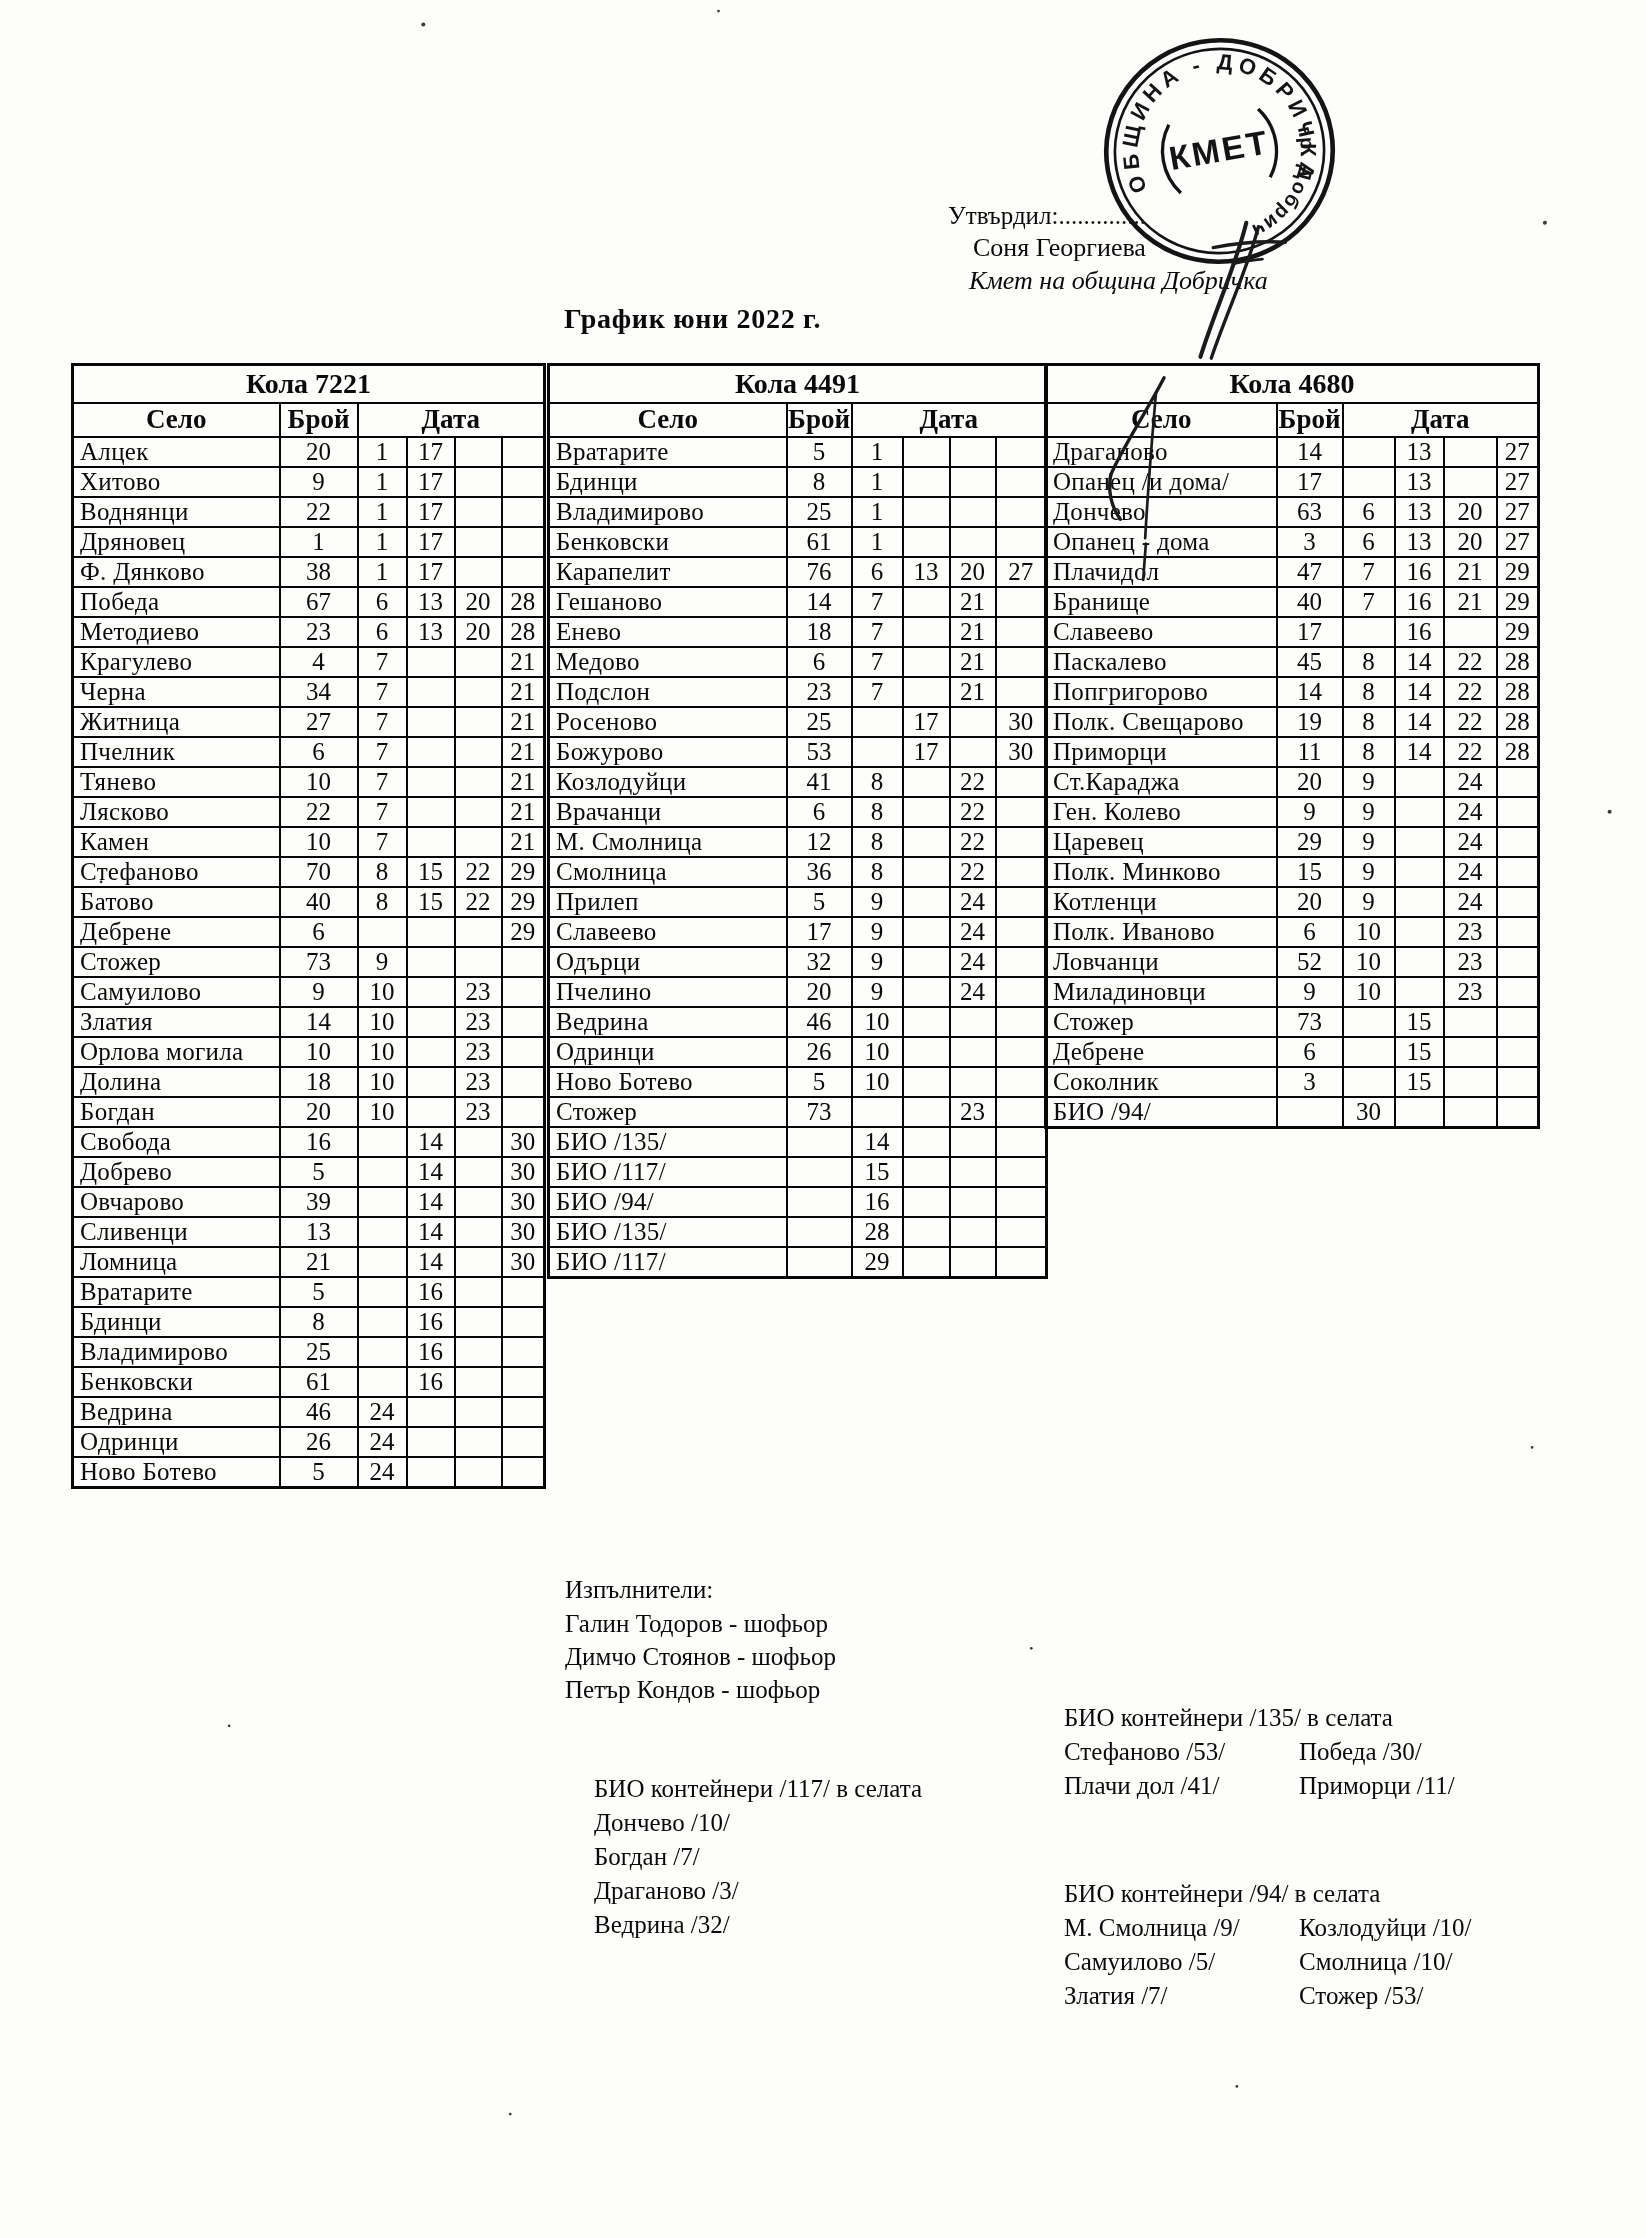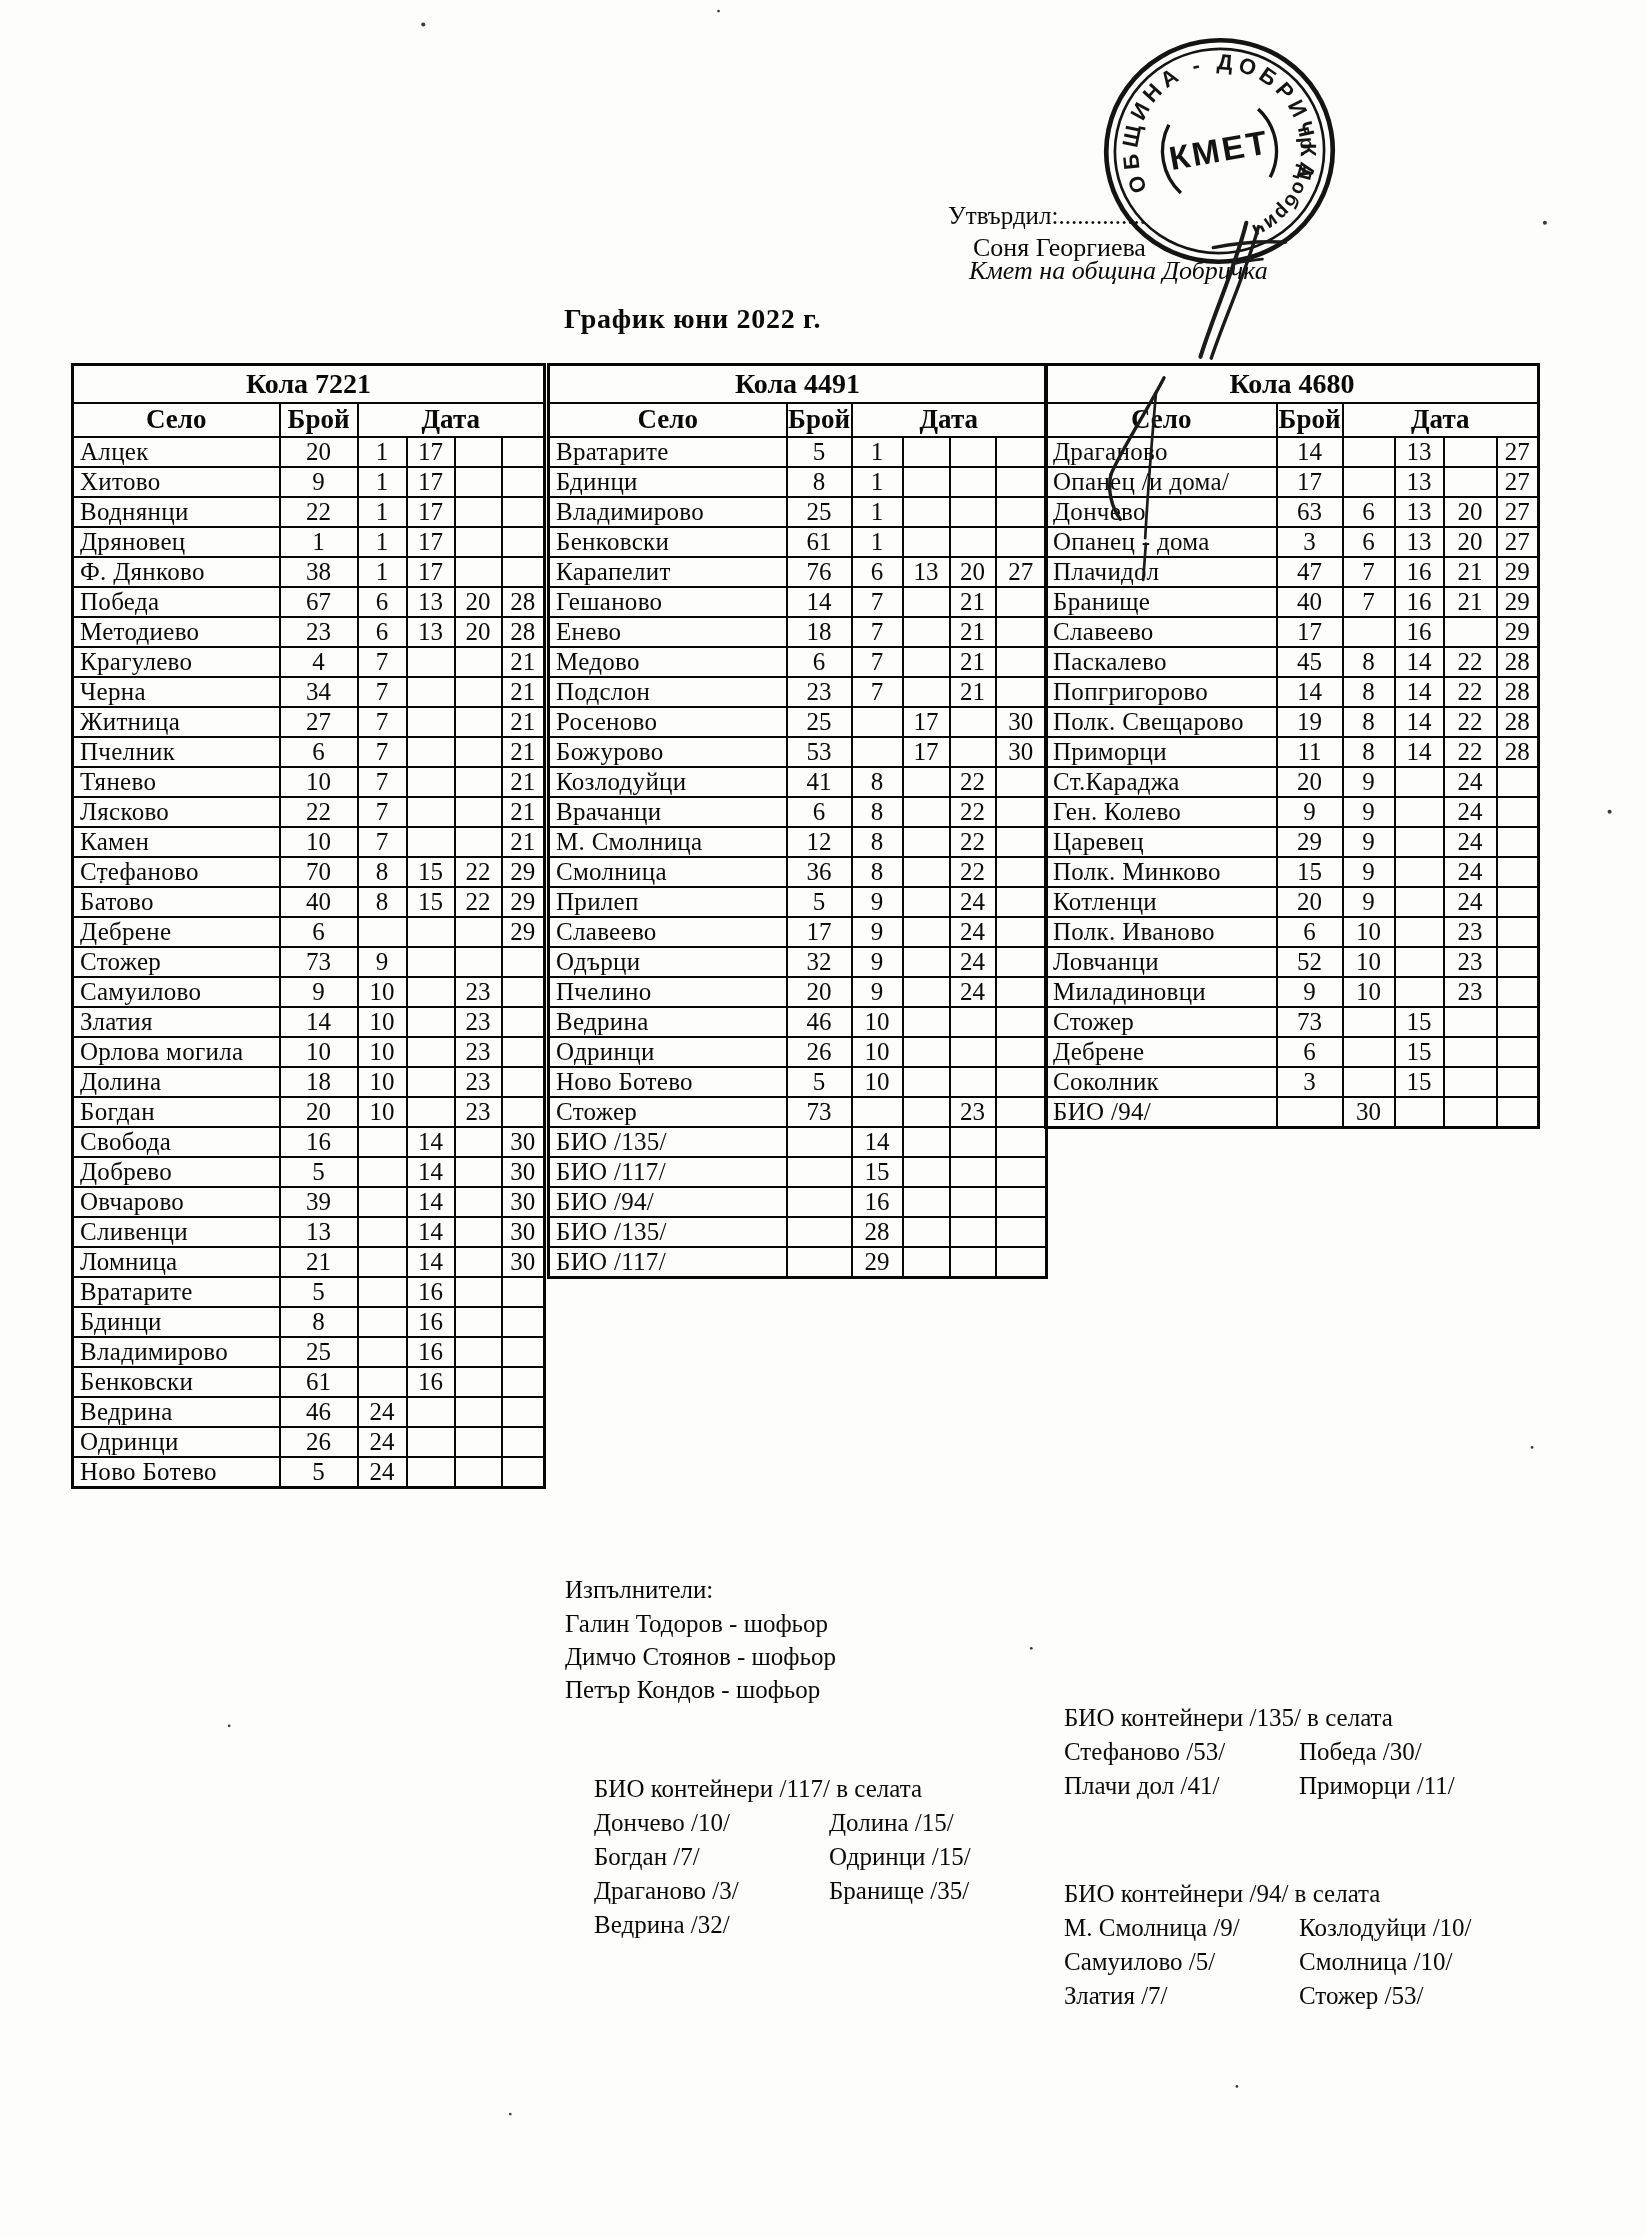--- a/index.html
+++ b/index.html
@@ -5,21 +5,21 @@
   html,body{margin:0;padding:0;background:#888;}
   #page{position:relative;width:1646px;height:2239px;background:#fdfdfb;
         font-family:"Liberation Serif", serif;color:#0a0a0a;overflow:hidden;}
   #page *{box-sizing:border-box;}
   .abs{position:absolute;white-space:nowrap;}
 
   
   #doc-title{left:528px;top:303px;font-size:28px;font-weight:700;letter-spacing:0.7px;margin-left:36px;}
   #approval-line{left:948px;top:202px;font-size:25px;}
   #approval-name{left:973px;top:233px;font-size:26px;}
-  #approval-role{left:969px;top:256px;font-size:26px;font-style:italic;}
+  #approval-role{left:969px;top:266px;font-size:26px;font-style:italic;}
 
   
   table.sched{position:absolute;top:363px;border-collapse:collapse;table-layout:fixed;
               border:3.4px solid #070707;background:transparent;}
   .t1{left:71px;} .t2{left:547px;} .t3{left:1044px;}
   table.sched th, table.sched td{border:2px solid #070707;padding:0;overflow:hidden;white-space:nowrap;}
   table.sched th.car{height:38px;font-size:28px;font-weight:700;text-align:center;border-bottom:2.7px solid #070707;}
   table.sched tr.colhead th{height:34px;font-size:27px;font-weight:700;text-align:center;margin-left:25px;}
   table.sched td{height:30px;font-size:25px;line-height:28px;}
   table.sched td.village{text-align:left;padding-left:6px;letter-spacing:0.3px;}
@@ -847,25 +847,20 @@
   </div>
 
   <div class="fblock" style="left:570px;top:1772px;margin-left:24px;">
     <div class="ftitle">БИО контейнери /117/ в селата</div>
     <div class="fcols">
       <div class="flist fcolL">
           <div>Дончево /10/</div>
           <div>Богдан /7/</div>
           <div>Драганово /3/</div>
           <div>Ведрина /32/</div>
-        </div>
-      <div class="flist">
-          <div>Долина /15/</div>
-          <div>Одринци /15/</div>
-          <div>Бранище /35/</div>
         </div>
     </div>
   </div>
 
   <div class="fblock" style="left:1064px;top:1832px;margin-top:45px;">
     <div class="ftitle">БИО контейнери /94/ в селата</div>
     <div class="fcols">
       <div class="flist fcolL">
           <div>М. Смолница /9/</div>
           <div>Самуилово /5/</div>

